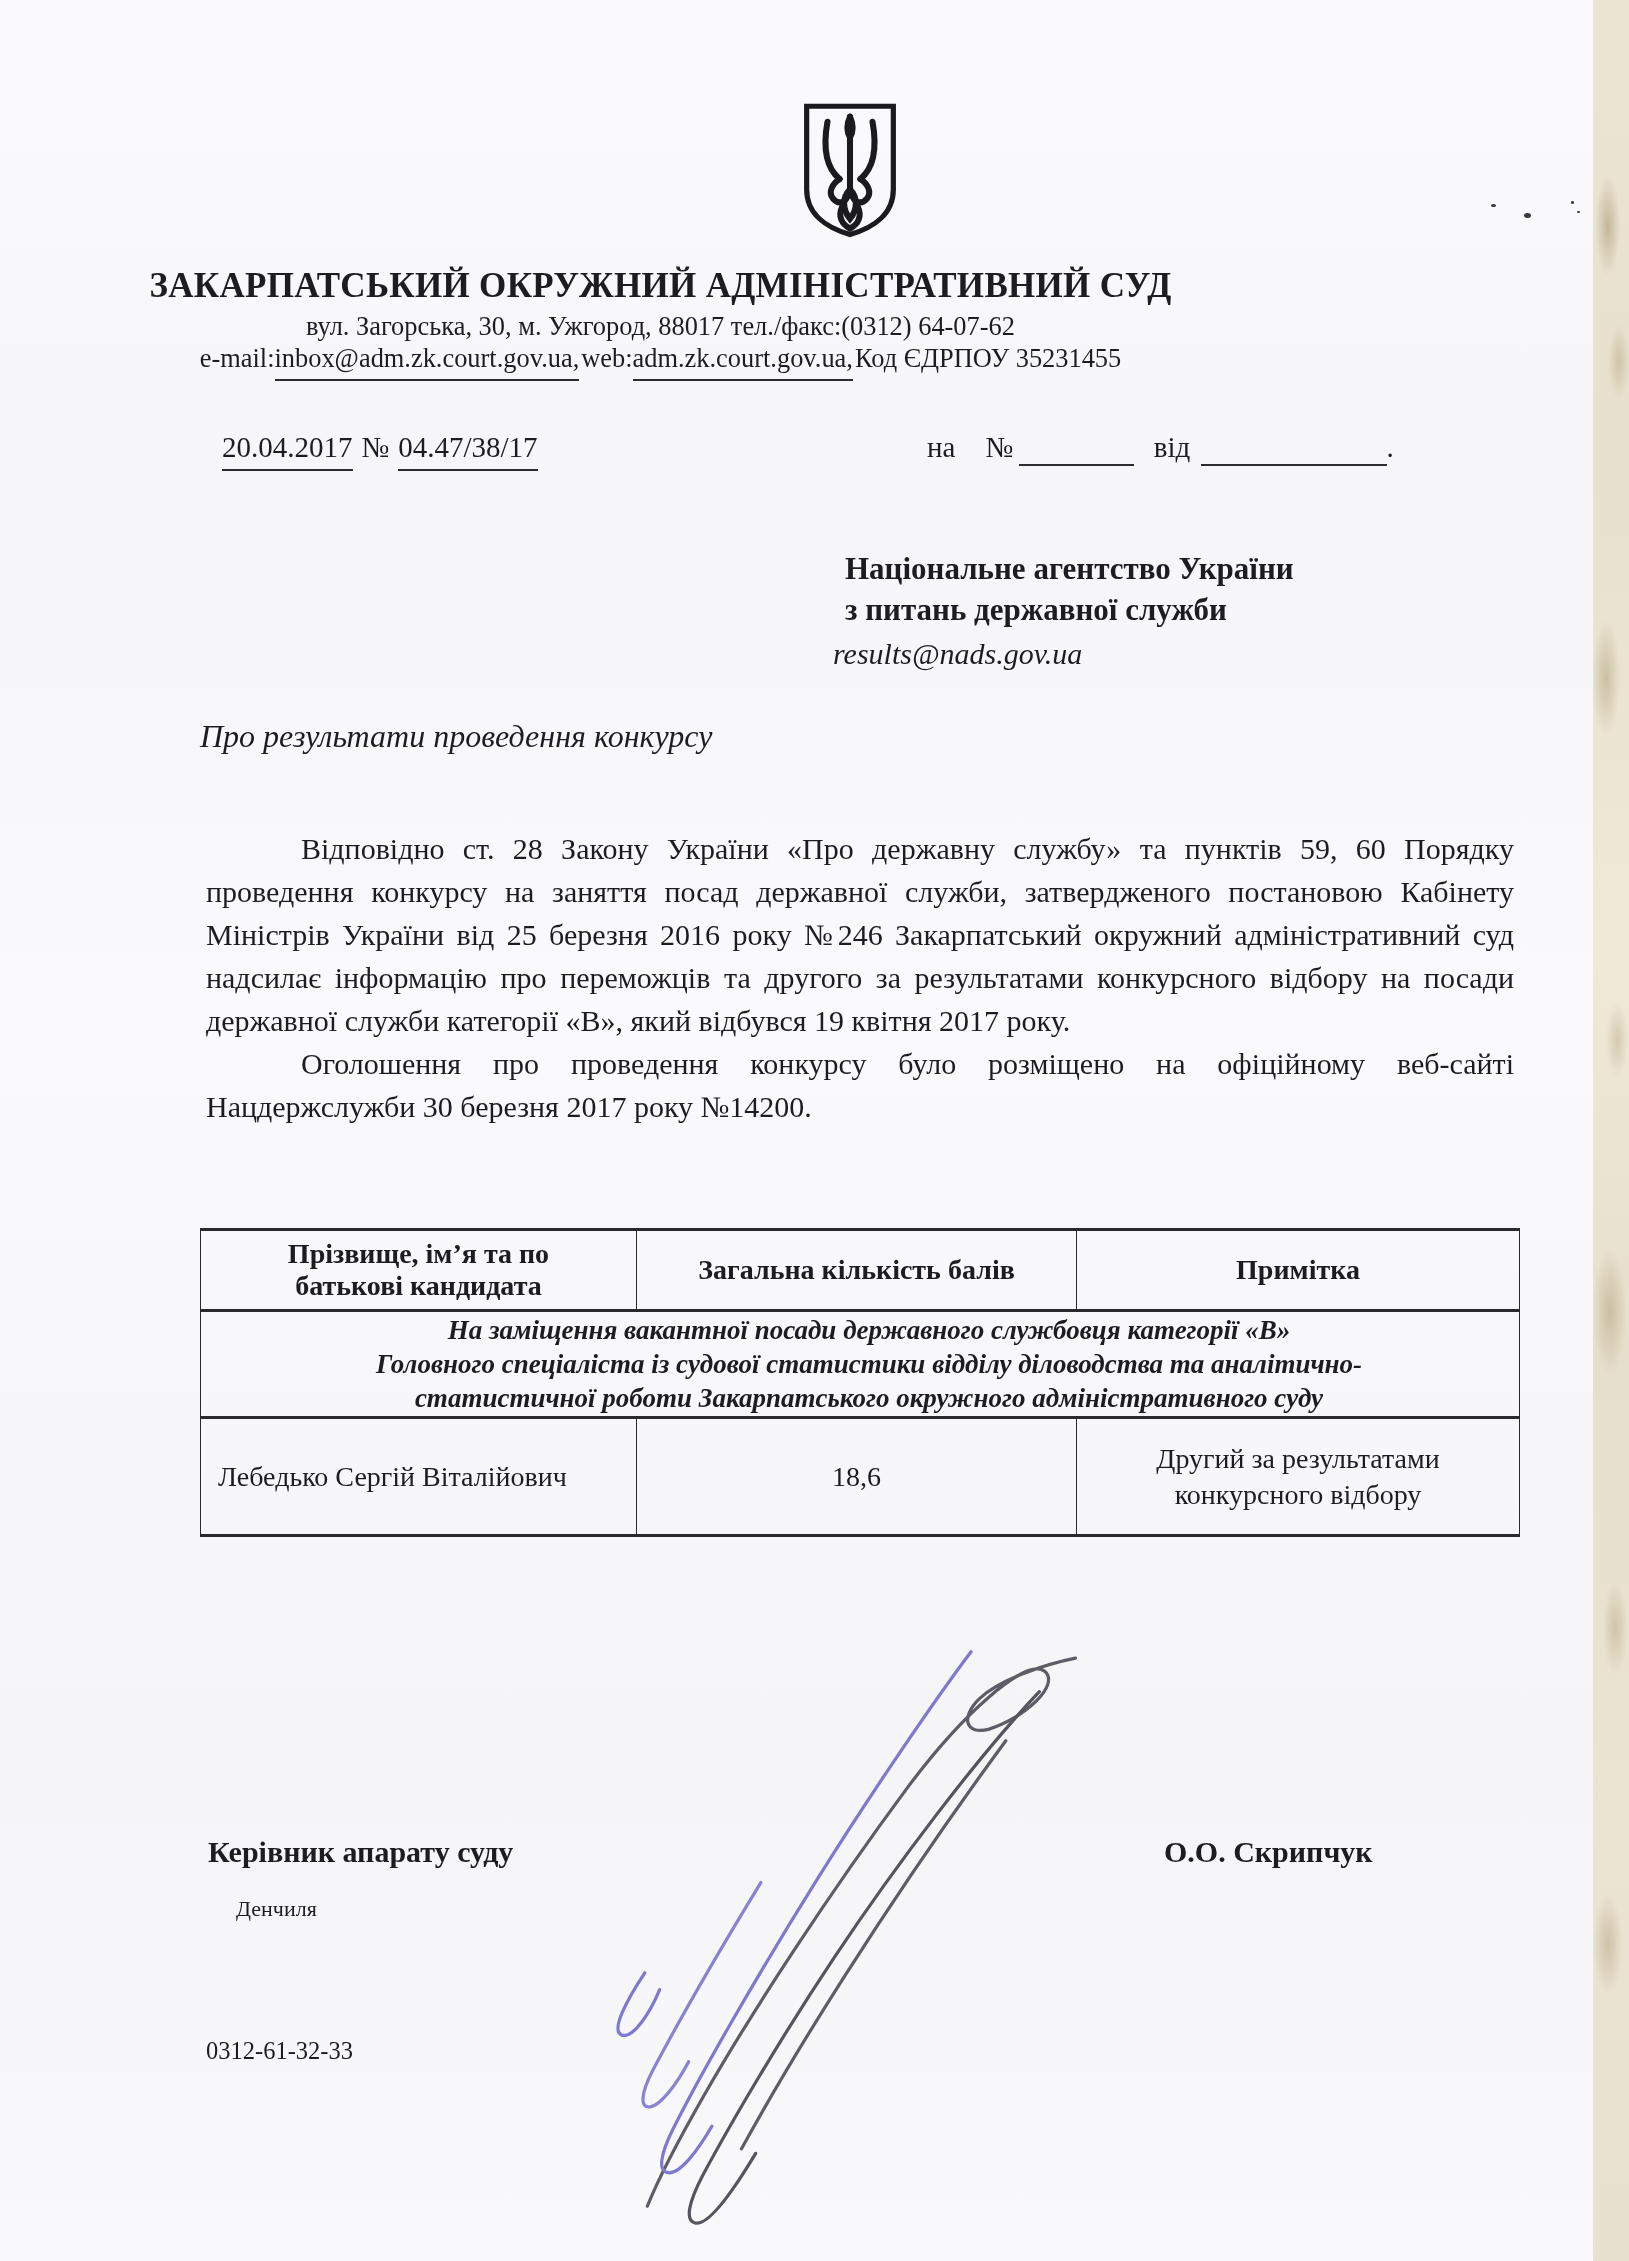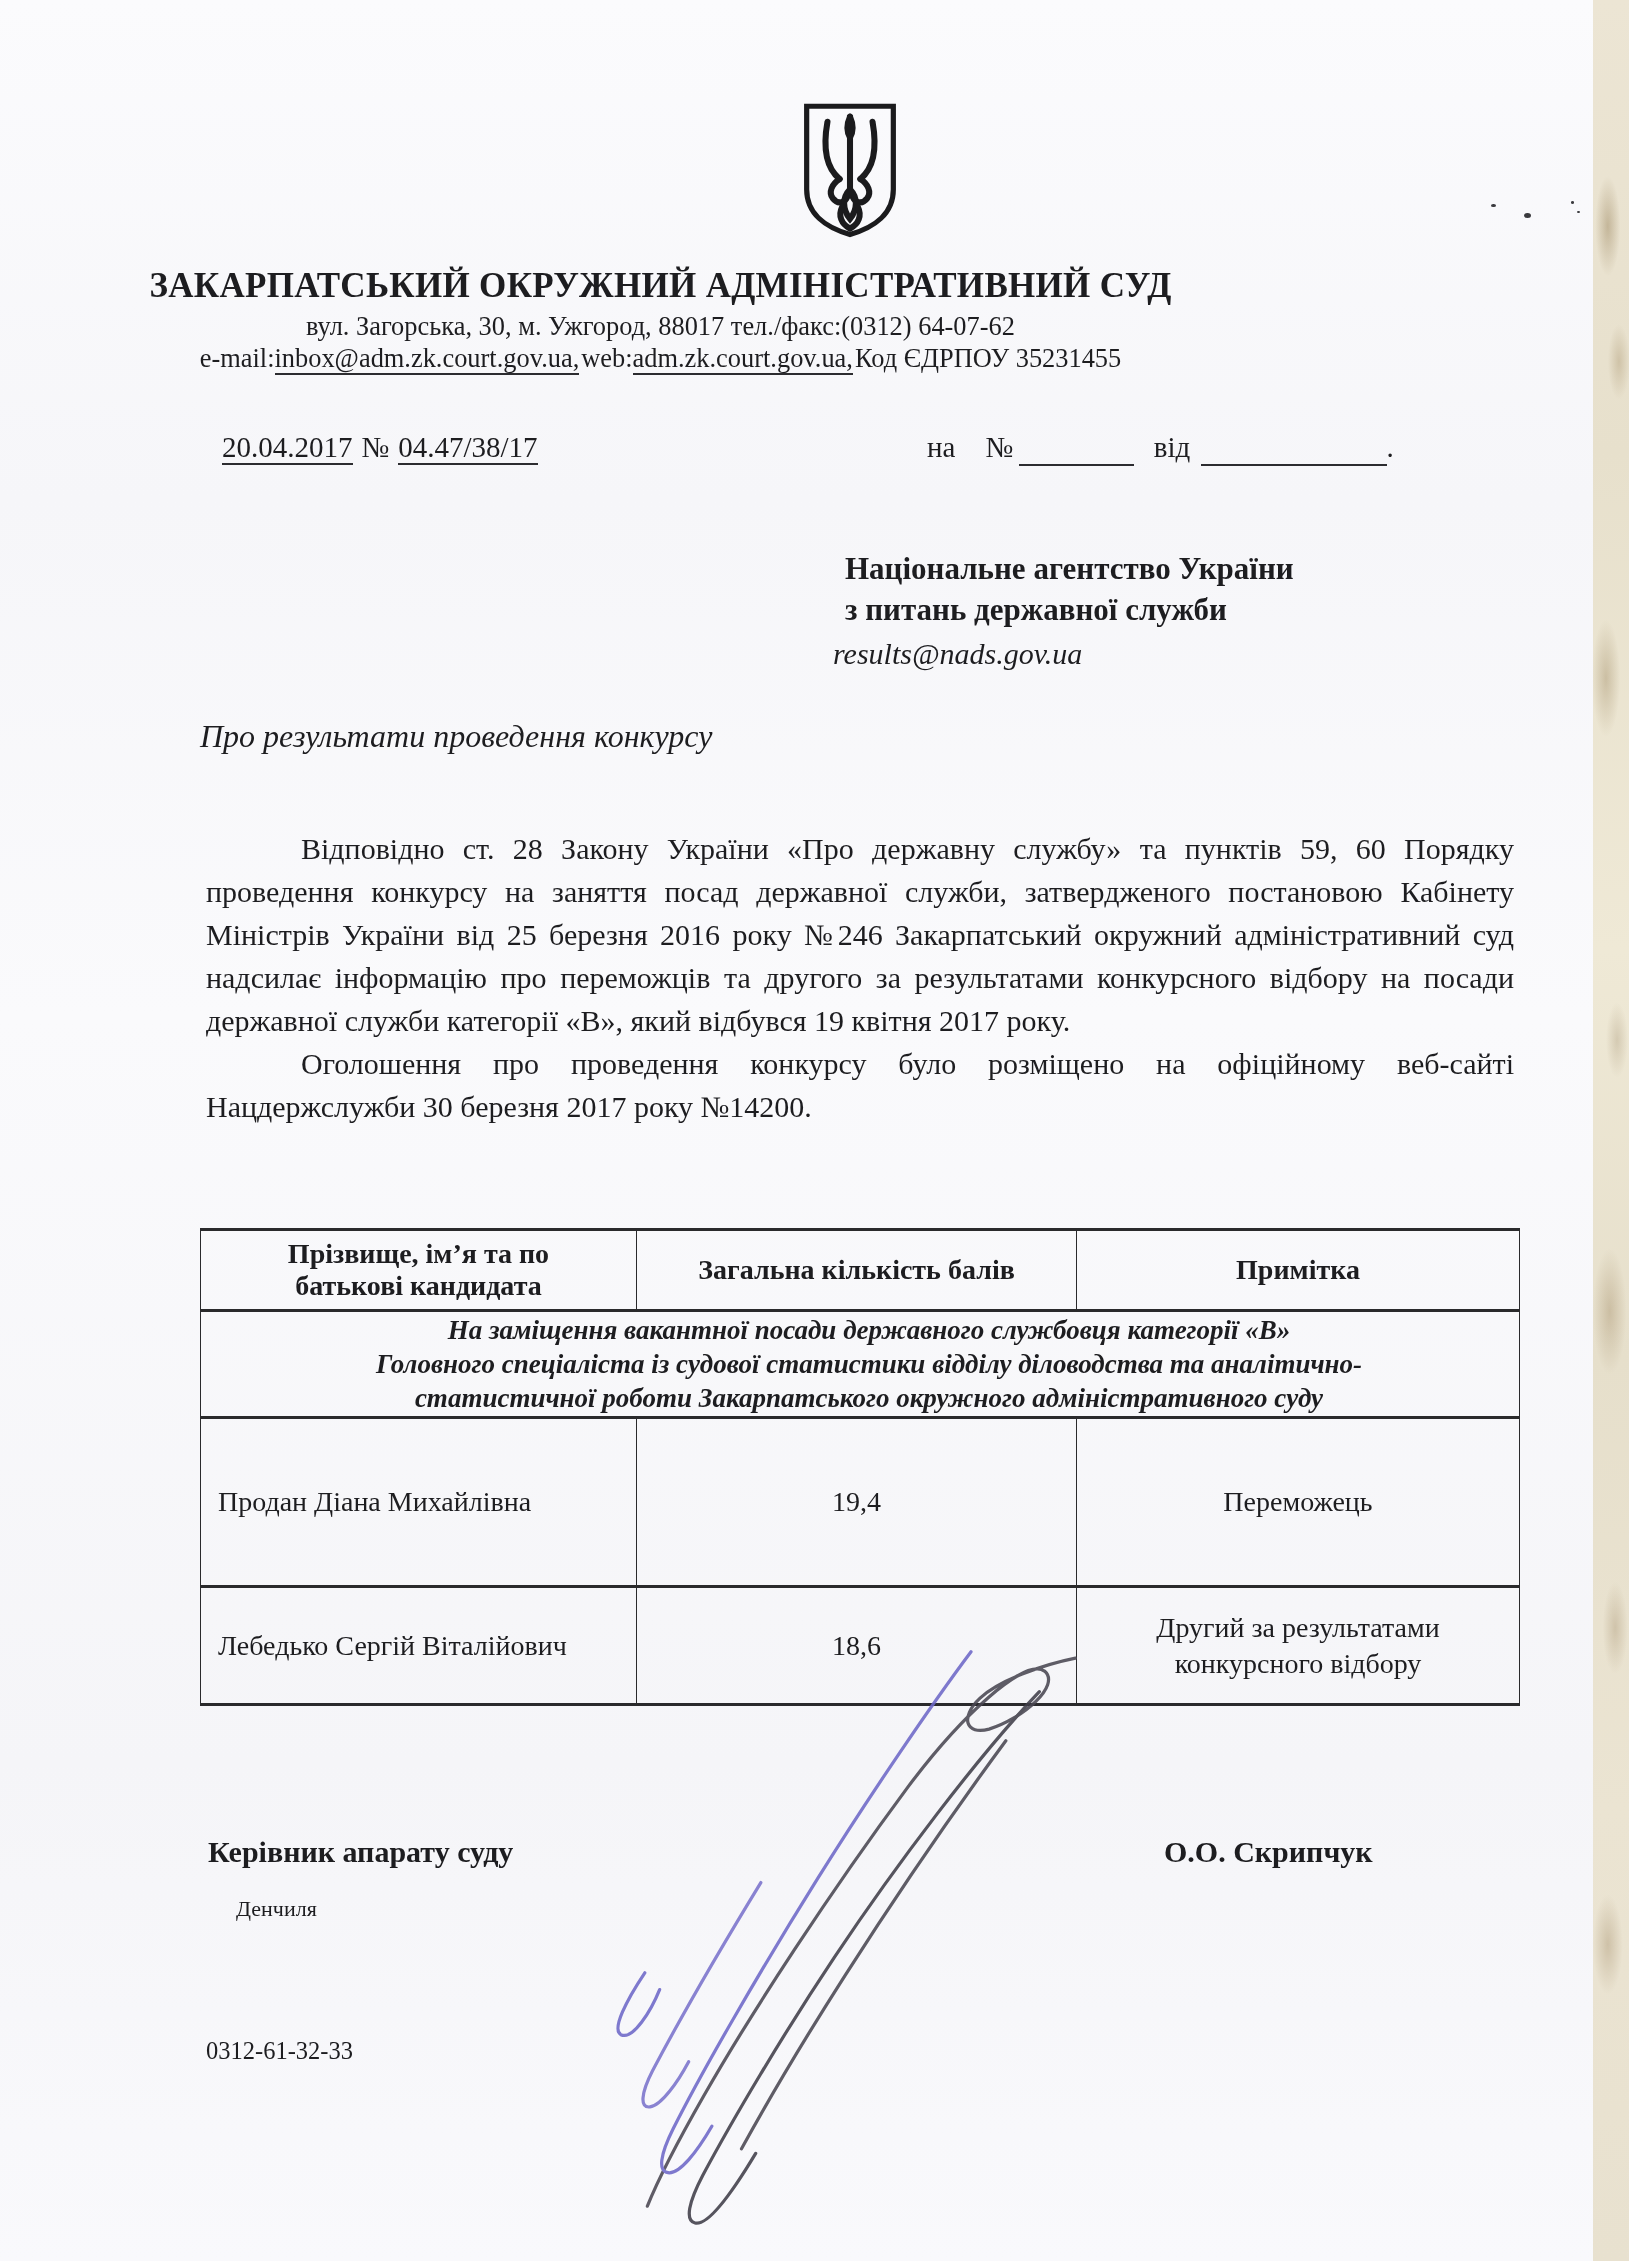--- a/index.html
+++ b/index.html
@@ -26,21 +26,21 @@
       linear-gradient(180deg,#ece5d4 0%,#e7e0cc 20%,#efe9d6 42%,#e6dfcb 60%,#ebe4d2 80%,#e8e1cf 100%);
   }
   .speck{position:absolute;background:#3a3a3e;border-radius:50%;}
 
   .emblem{position:absolute;left:798px;top:101px;}
 
   .center-zone{position:absolute;left:0;top:0;width:1321px;text-align:center;}
   .court-name{top:266px;font-weight:bold;font-size:35px;letter-spacing:0.3px;white-space:nowrap;}
   .addr-line{top:311px;font-size:26.4px;}
   .contact-line{top:343px;font-size:26.4px;}
-  .u{border-bottom:2.6px solid #2c2c30;padding-bottom:0;}
+  .u{border-bottom:2.6px solid #2c2c30;padding-bottom:6px;}
   .gap-l{margin-left:2px;}
 
   .ref-left{position:absolute;left:222px;top:431px;font-size:29px;white-space:nowrap;}
   .ref-left .no{margin:0 9px;}
   .ref-right{position:absolute;left:927px;top:431px;font-size:29px;white-space:nowrap;}
   .ref-right .word{margin-right:30px;}
   .blank{display:inline-block;border-bottom:2.6px solid #2c2c30;vertical-align:-9px;}
   .blank1{width:115px;margin-right:19.3px;}
   .blank2{width:186px;}
 
@@ -143,25 +143,20 @@
       <th>Загальна кількість балів</th>
       <th>Примітка</th>
     </tr>
     <tr class="vac">
       <td colspan="3" class="vac-cell">
         <div>На заміщення вакантної посади державного службовця категорії «В»</div>
         <div>Головного спеціаліста із судової статистики відділу діловодства та аналітично-</div>
         <div>статистичної роботи Закарпатського окружного адміністративного суду</div>
       </td>
     </tr>
-    <tr class="r1">
-      <td class="name">Продан Діана Михайлівна</td>
-      <td class="score">19,4</td>
-      <td class="note">Переможець</td>
-    </tr>
     <tr class="r2">
       <td class="name">Лебедько Сергій Віталійович</td>
       <td class="score">18,6</td>
       <td class="note">Другий за результатами конкурсного відбору</td>
     </tr>
   </tbody>
     </table>
 
   <div class="sig-title">Керівник апарату суду</div>
   <div class="sig-name">О.О. Скрипчук</div>

